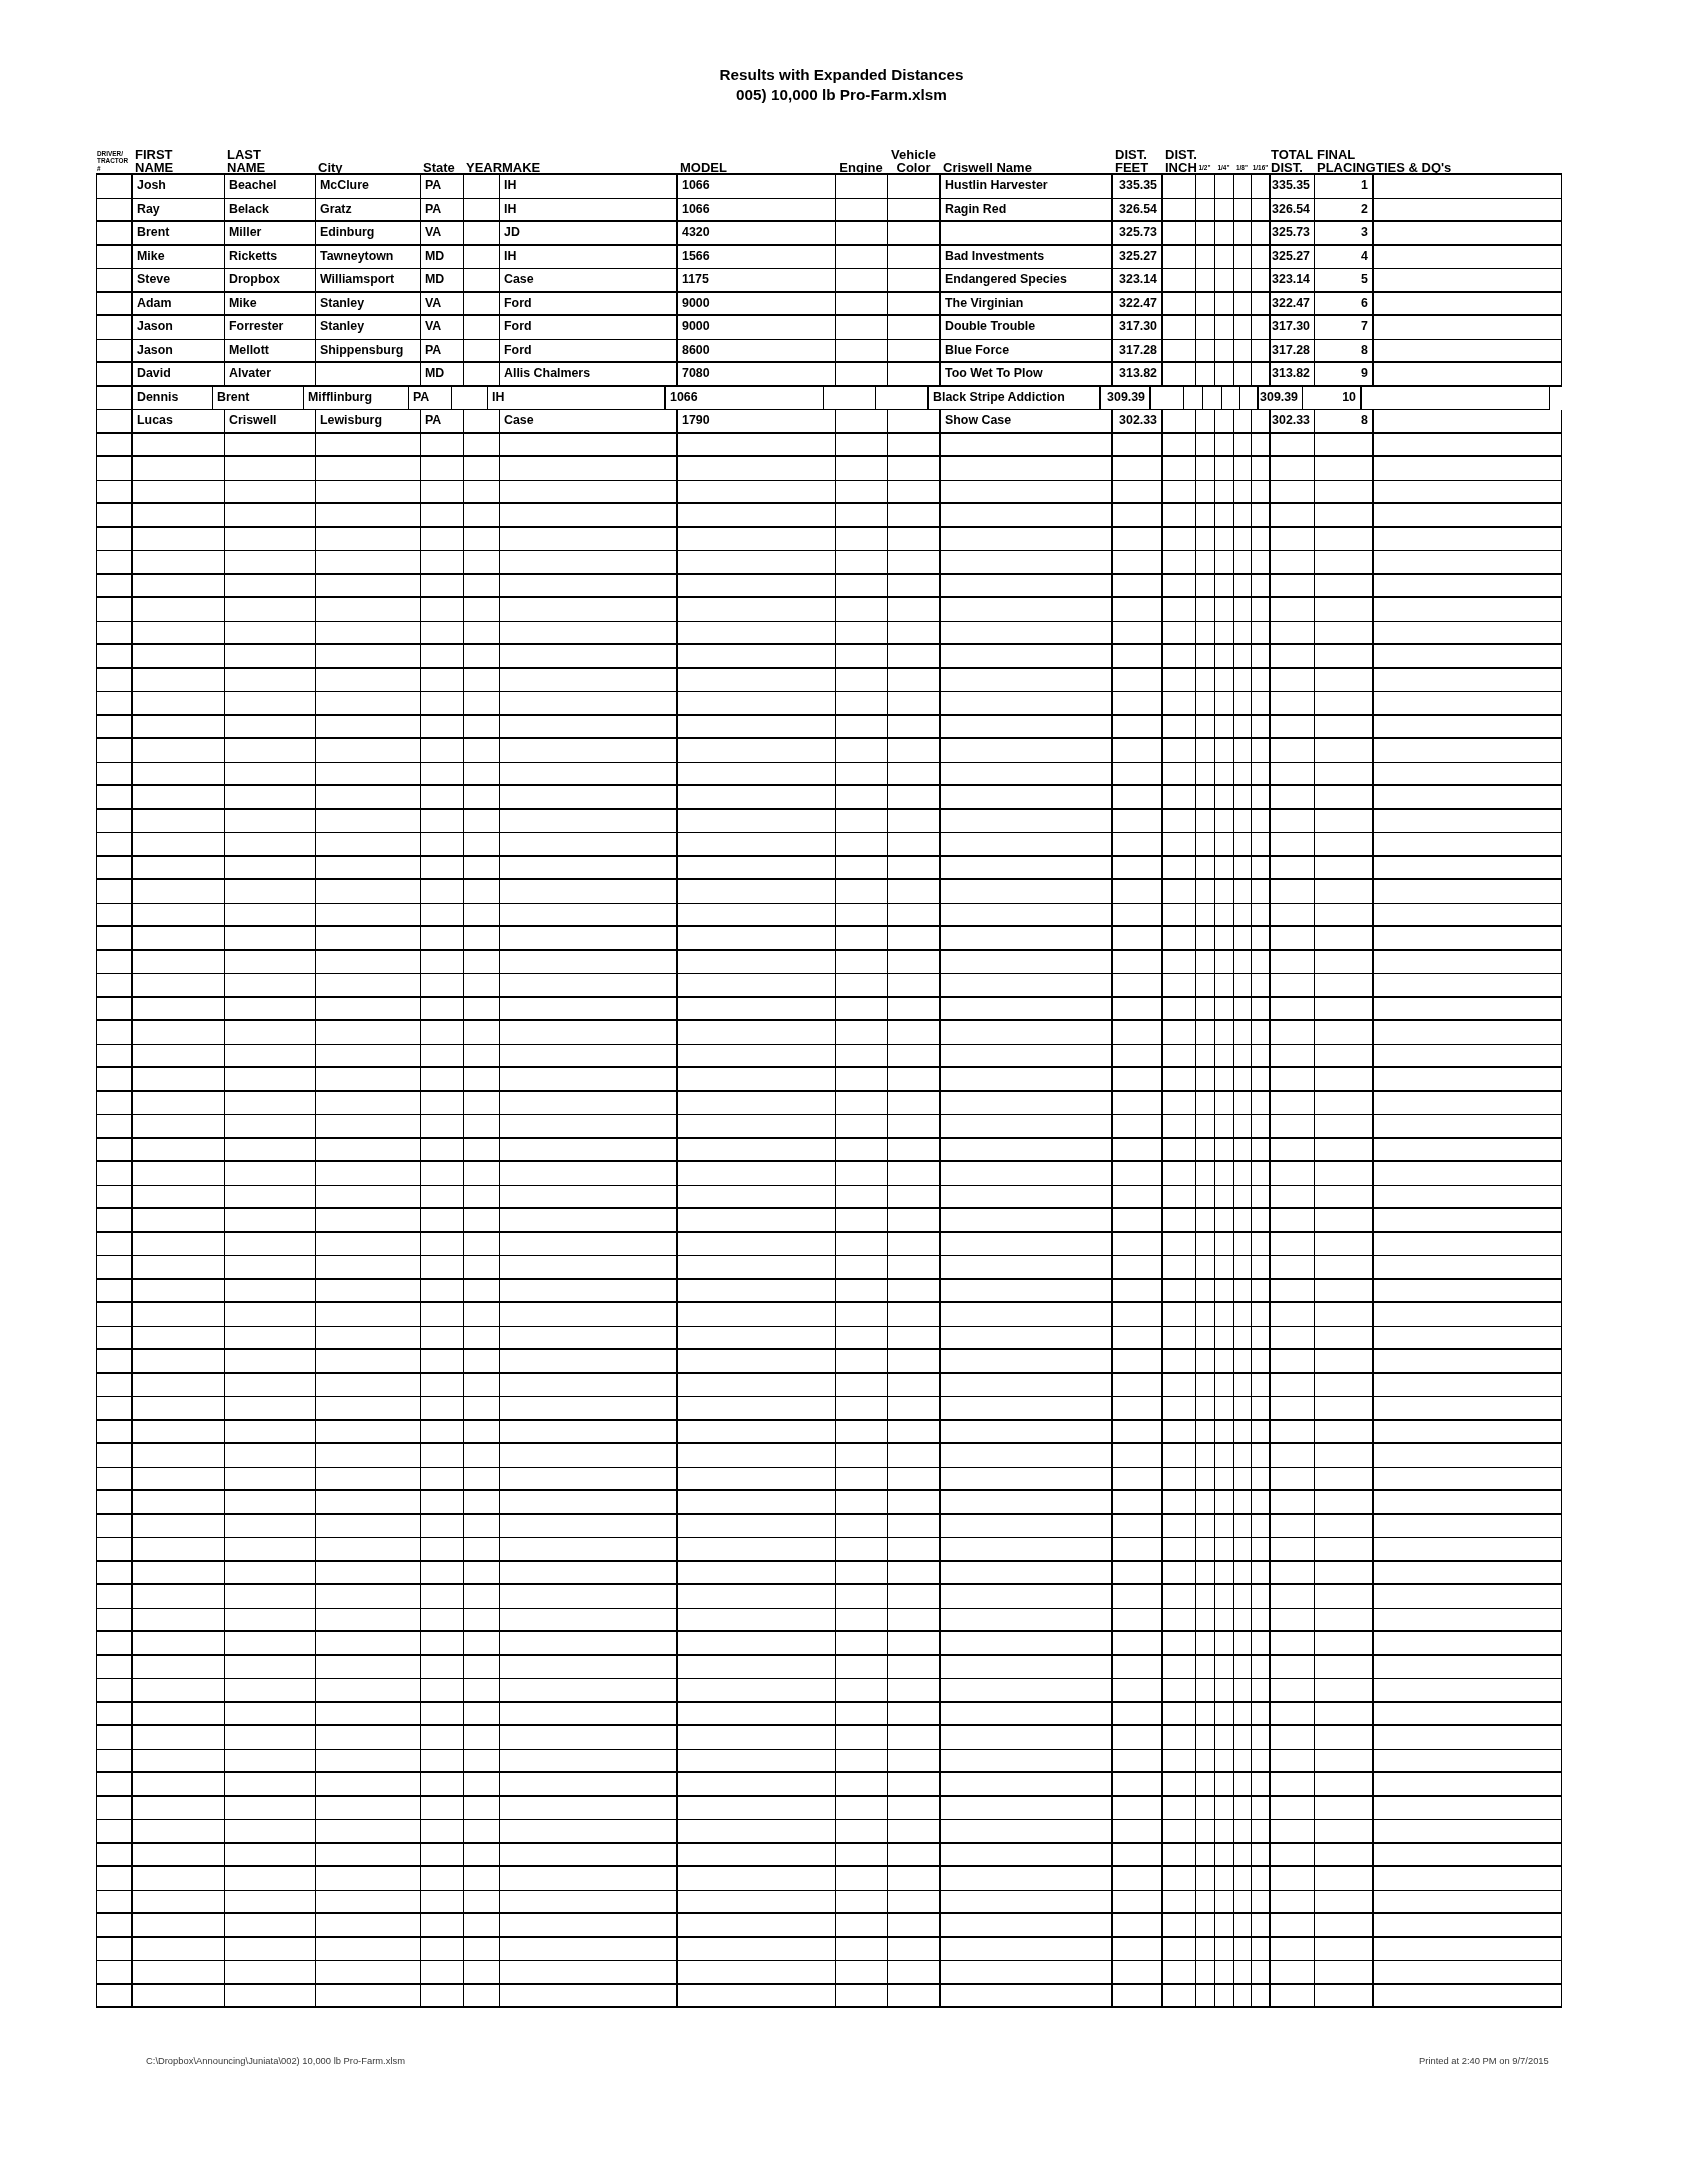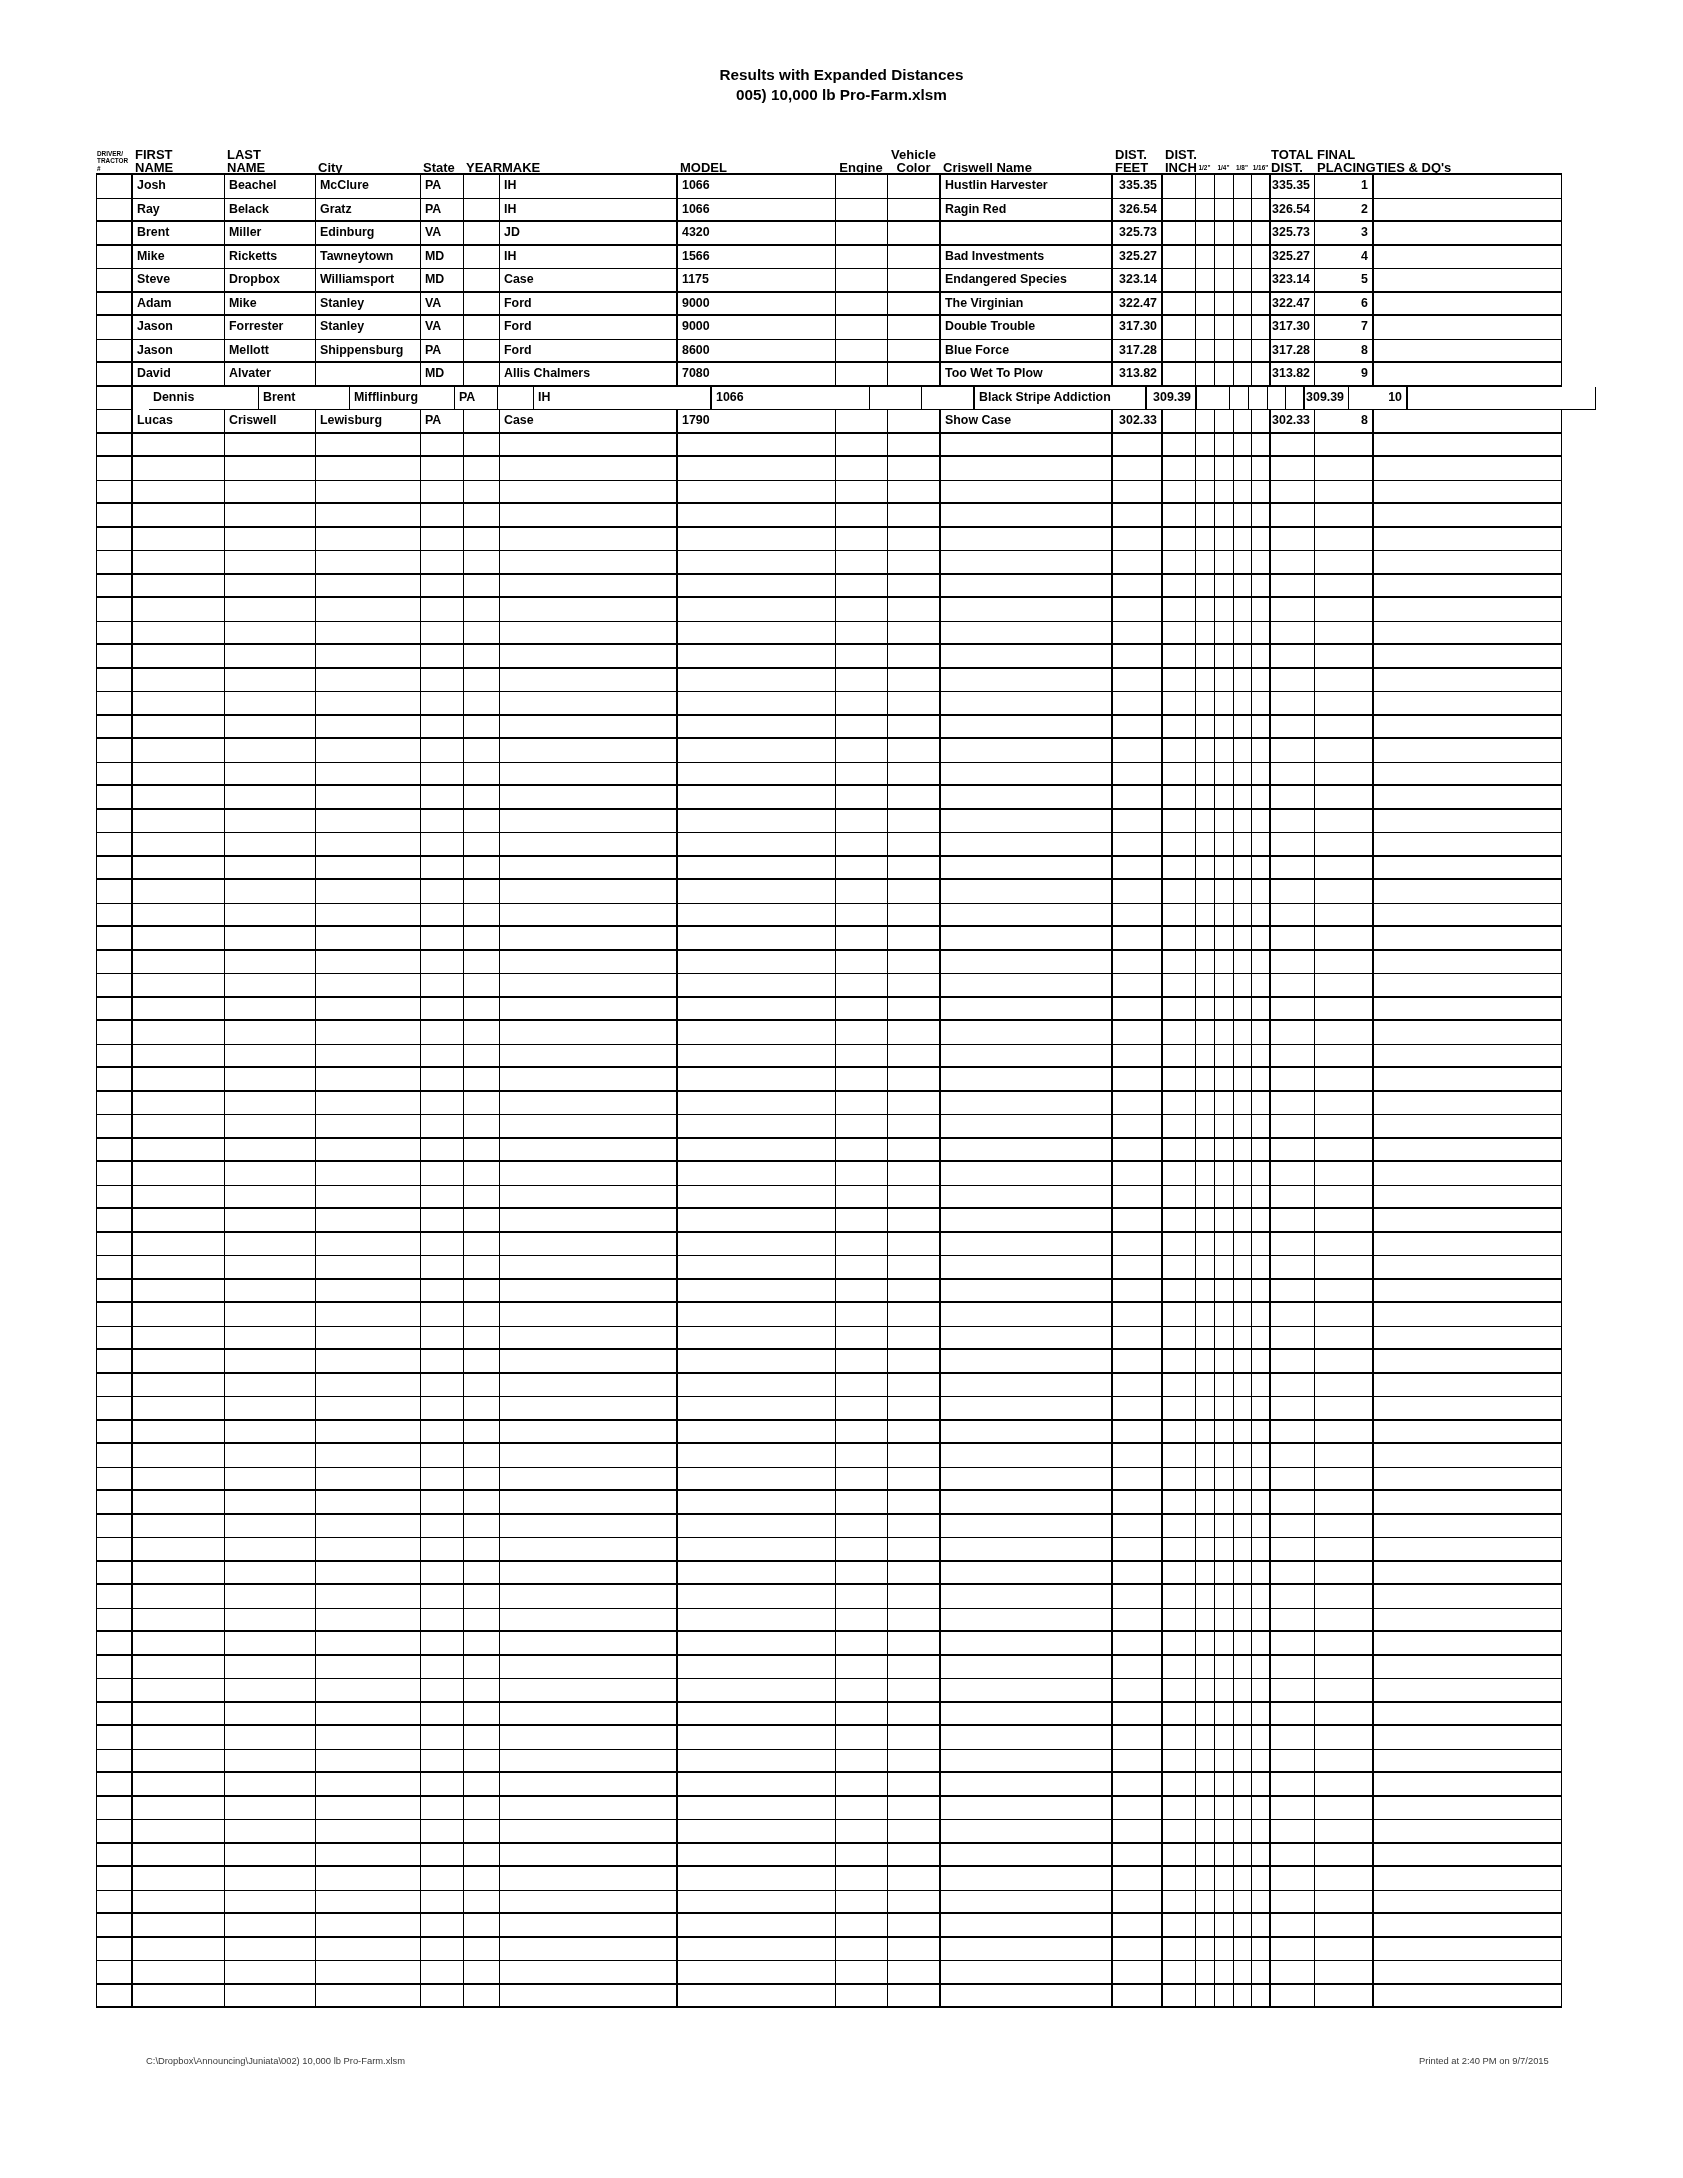--- a/index.html
+++ b/index.html
@@ -271,21 +271,21 @@
         <div class="gcell br1 d-center" style="width: 19px;"></div>
         <div class="gcell br1 d-center" style="width: 19px;"></div>
         <div class="gcell br1 d-center" style="width: 18px;"></div>
         <div class="gcell br2 d-center" style="width: 19px;"></div>
         <div class="gcell br1 d-right" style="width: 44px;">313.82</div>
         <div class="gcell br2 d-right" style="width: 59px;">9</div>
         <div class="gcell br1 d-left" style="width: 188px;"></div>
       </div>
       <div class="grow rb-thin">
         <div class="gcell br2 d-left" style="width: 36px;"></div>
-        <div class="gcell br1 d-left" style="width: 110px; margin-left: 16px;">Dennis</div>
+        <div class="gcell br1 d-left" style="width: 80px;">Dennis</div>
         <div class="gcell br1 d-left" style="width: 91px;">Brent</div>
         <div class="gcell br1 d-left" style="width: 105px;">Mifflinburg</div>
         <div class="gcell br1 d-left" style="width: 43px;">PA</div>
         <div class="gcell br1 d-left" style="width: 36px;"></div>
         <div class="gcell br2 d-left" style="width: 178px;">IH</div>
         <div class="gcell br1 d-left" style="width: 158px;">1066</div>
         <div class="gcell br1 d-left" style="width: 52px;"></div>
         <div class="gcell br2 d-left" style="width: 53px;"></div>
         <div class="gcell br2 d-left" style="width: 172px;">Black Stripe Addiction</div>
         <div class="gcell br2 d-right" style="width: 50px;">309.39</div>

